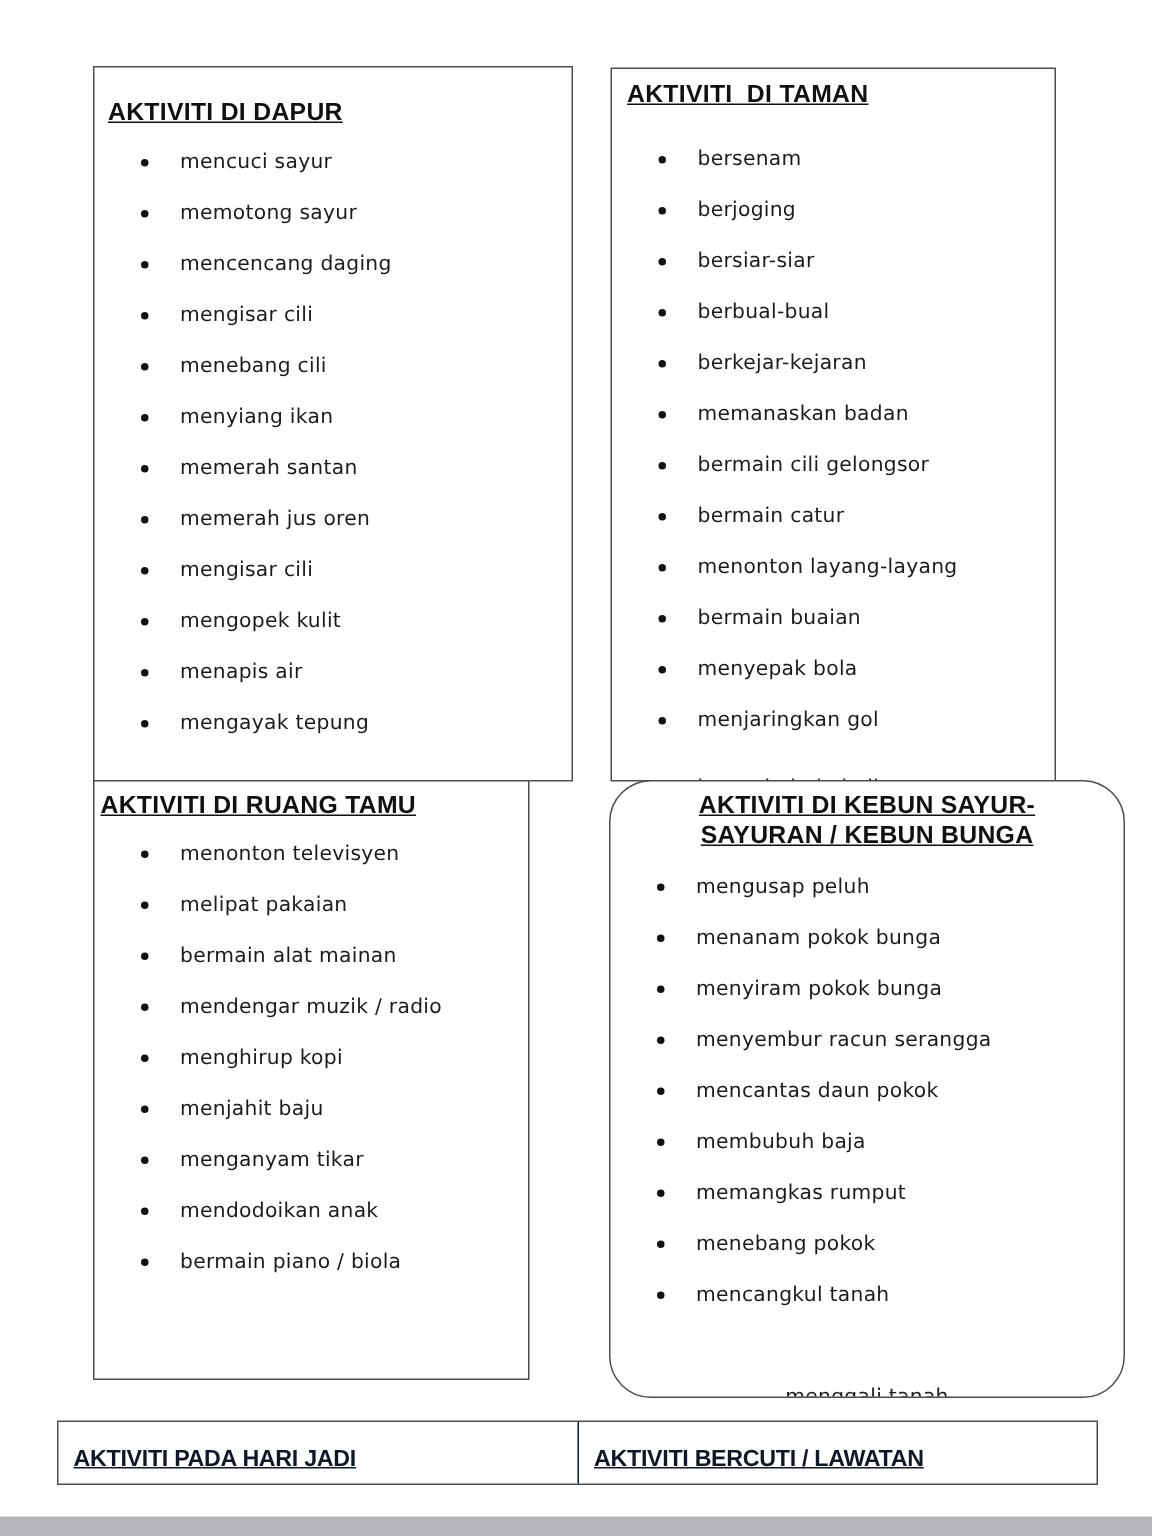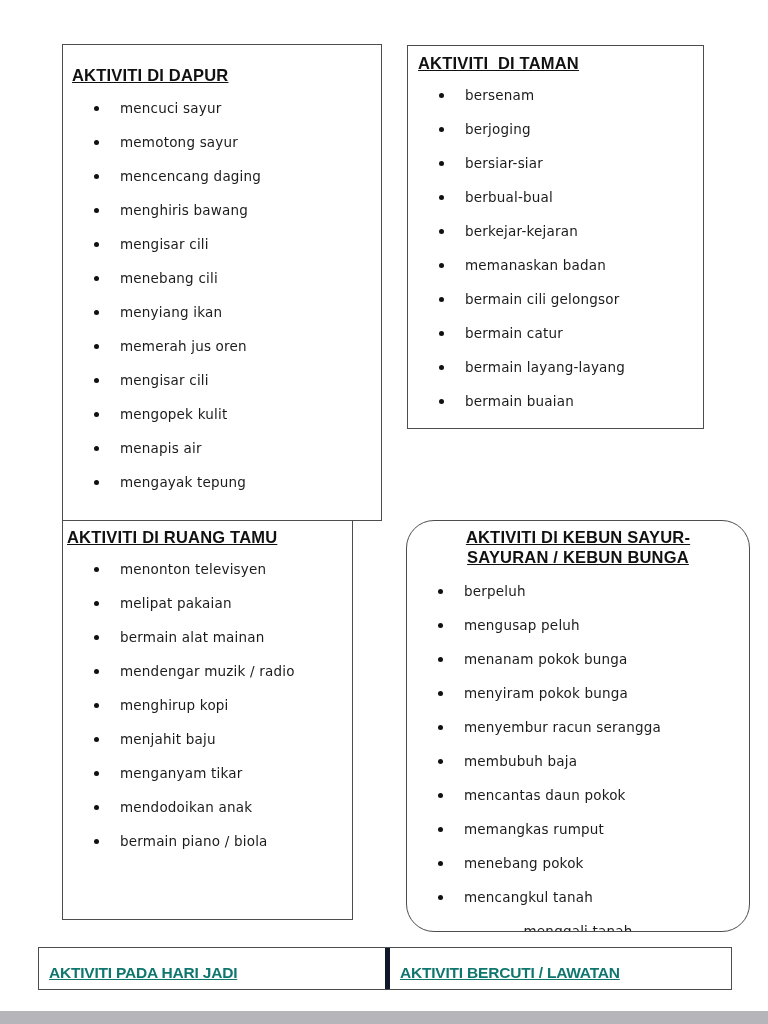--- a/index.html
+++ b/index.html
@@ -2,36 +2,36 @@
 <html><head>
 <meta charset="utf-8">
 <style>
   html,body{margin:0;padding:0;background:#ffffff;}
   .page{
     position:relative;width:768px;height:1024px;background:#ffffff;overflow:hidden;
     font-family:"DejaVu Sans",sans-serif;color:#1b1b1b;
   }
   .box{position:absolute;background:#ffffff;border:1px solid #4d4d4d;overflow:hidden;box-sizing:border-box;}
   #box-dapur{left:62px;top:44px;width:320px;height:477px;}
-  #box-taman{left:407px;top:45px;width:297px;height:384px;}
+  #box-taman{left:407px;top:45px;width:297px;height:476px;}
   #box-ruang-tamu{left:62px;top:520px;width:291px;height:400px;}
   #box-kebun{left:406px;top:520px;width:344px;height:412px;border-radius:28px;}
 
   .box-title{
     font-family:"Liberation Sans",sans-serif;font-weight:bold;color:#111111;
     font-size:16.5px;line-height:20px;text-decoration:underline;margin:0;
     letter-spacing:.2px;white-space:pre-wrap;
   }
   #box-dapur .box-title{margin:20px 0 0 9px;}
   #box-taman .box-title{margin:7px 0 0 10px;}
   #box-ruang-tamu .box-title{margin:6px 4px 0;text-align:left;}
   #box-kebun .box-title{margin:6px 8px 0;text-align:center;}
 
   ul.activities{list-style:none;margin:14px 0 0;padding:0 4px 0 57px;}
-  #box-taman ul.activities{margin-top:13px;}
+  #box-taman ul.activities{margin-top:24px;}
   #box-ruang-tamu ul.activities{margin-top:13px;}
   #box-kebun ul.activities{margin-top:15px;}
   li.activity{
     position:relative;font-size:13.5px;line-height:19px;margin:0 0 15px;
     letter-spacing:.2px;color:#1b1b1b;
   }
   li.activity::before{
     content:"";position:absolute;left:-26px;top:7px;width:5px;height:5px;
     border-radius:50%;background:#111111;
   }
@@ -47,63 +47,63 @@
   #box-taman .clip-frag{top:470px;}
   #box-kebun .clip-frag{top:401px;text-align:center;padding-left:0;}
   #box-kebun .clip-frag::before{display:none;}
 
   .bottom-strip{
     position:absolute;left:38px;top:947px;width:694px;height:43px;
     border:1px solid #4d4d4d;background:#ffffff;display:flex;box-sizing:border-box;
   }
   .bottom-cell{display:flex;align-items:flex-end;box-sizing:border-box;padding:0 0 7px 10px;}
   .bottom-cell.left{width:346px;flex:none;}
-  .bottom-cell.right{flex:1;border-left:5px solid #0f172a;}
+  .bottom-cell.right{flex:1;border-left:1px solid #0f172a;}
   .bottom-title{
     font-family:"Liberation Sans",sans-serif;font-weight:bold;font-size:15.5px;
-    text-decoration:underline;letter-spacing:-0.2px;color:#0f766e;white-space:pre-wrap;
+    text-decoration:underline;letter-spacing:-0.2px;color:#0f172a;white-space:pre-wrap;
   }
 
   .gray-band{position:absolute;left:0;bottom:0;width:768px;height:13px;background:#b6b6ba;}
 </style>
 </head>
 <body>
 
 <div class="page">
 
   <section class="box" id="box-dapur">
     <h2 class="box-title">AKTIVITI DI DAPUR</h2>
     <ul class="activities">
         <li class="activity">mencuci sayur</li>
         <li class="activity">memotong sayur</li>
         <li class="activity">mencencang daging</li>
-        <li class="activity">menghiris bawang</li>
         <li class="activity">mengisar cili</li>
         <li class="activity">menebang cili</li>
         <li class="activity">menyiang ikan</li>
+        <li class="activity">memerah santan</li>
         <li class="activity">memerah jus oren</li>
         <li class="activity">mengisar cili</li>
         <li class="activity">mengopek kulit</li>
         <li class="activity">menapis air</li>
         <li class="activity">mengayak tepung</li>
       </ul>
   </section>
 
   <section class="box" id="box-taman">
     <h2 class="box-title">AKTIVITI  DI TAMAN</h2>
     <ul class="activities">
         <li class="activity">bersenam</li>
         <li class="activity">berjoging</li>
         <li class="activity">bersiar-siar</li>
         <li class="activity">berbual-bual</li>
         <li class="activity">berkejar-kejaran</li>
         <li class="activity">memanaskan badan</li>
         <li class="activity">bermain cili gelongsor</li>
         <li class="activity">bermain catur</li>
-        <li class="activity">bermain layang-layang</li>
+        <li class="activity">menonton layang-layang</li>
         <li class="activity">bermain buaian</li>
         <li class="activity">menyepak bola</li>
         <li class="activity">menjaringkan gol</li>
       </ul>
     <div class="clip-frag">bermain bola baling</div>
   </section>
 
   <section class="box" id="box-ruang-tamu">
     <h2 class="box-title">AKTIVITI DI RUANG TAMU</h2>
     <ul class="activities">
@@ -116,27 +116,26 @@
         <li class="activity">menganyam tikar</li>
         <li class="activity">mendodoikan anak</li>
         <li class="activity">bermain piano / biola</li>
       </ul>
   </section>
 
   <section class="box" id="box-kebun">
     <h2 class="box-title">AKTIVITI DI KEBUN SAYUR-
 SAYURAN / KEBUN BUNGA</h2>
     <ul class="activities">
-        <li class="activity">berpeluh</li>
         <li class="activity">mengusap peluh</li>
         <li class="activity">menanam pokok bunga</li>
         <li class="activity">menyiram pokok bunga</li>
         <li class="activity">menyembur racun serangga</li>
+        <li class="activity">mencantas daun pokok</li>
         <li class="activity">membubuh baja</li>
-        <li class="activity">mencantas daun pokok</li>
         <li class="activity">memangkas rumput</li>
         <li class="activity">menebang pokok</li>
         <li class="activity">mencangkul tanah</li>
       </ul>
     <div class="clip-frag">menggali tanah</div>
   </section>
 
   <div class="bottom-strip">
     <div class="bottom-cell left">
       <span class="bottom-title">AKTIVITI PADA HARI JADI</span>

